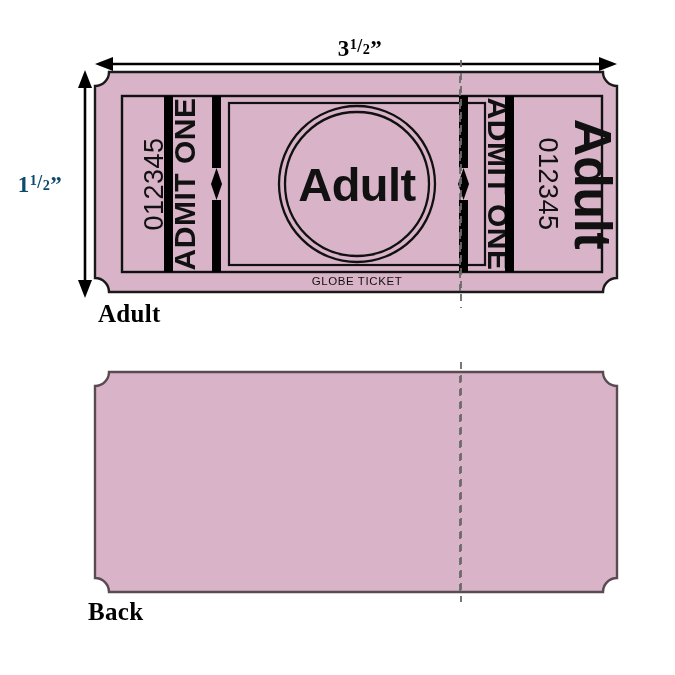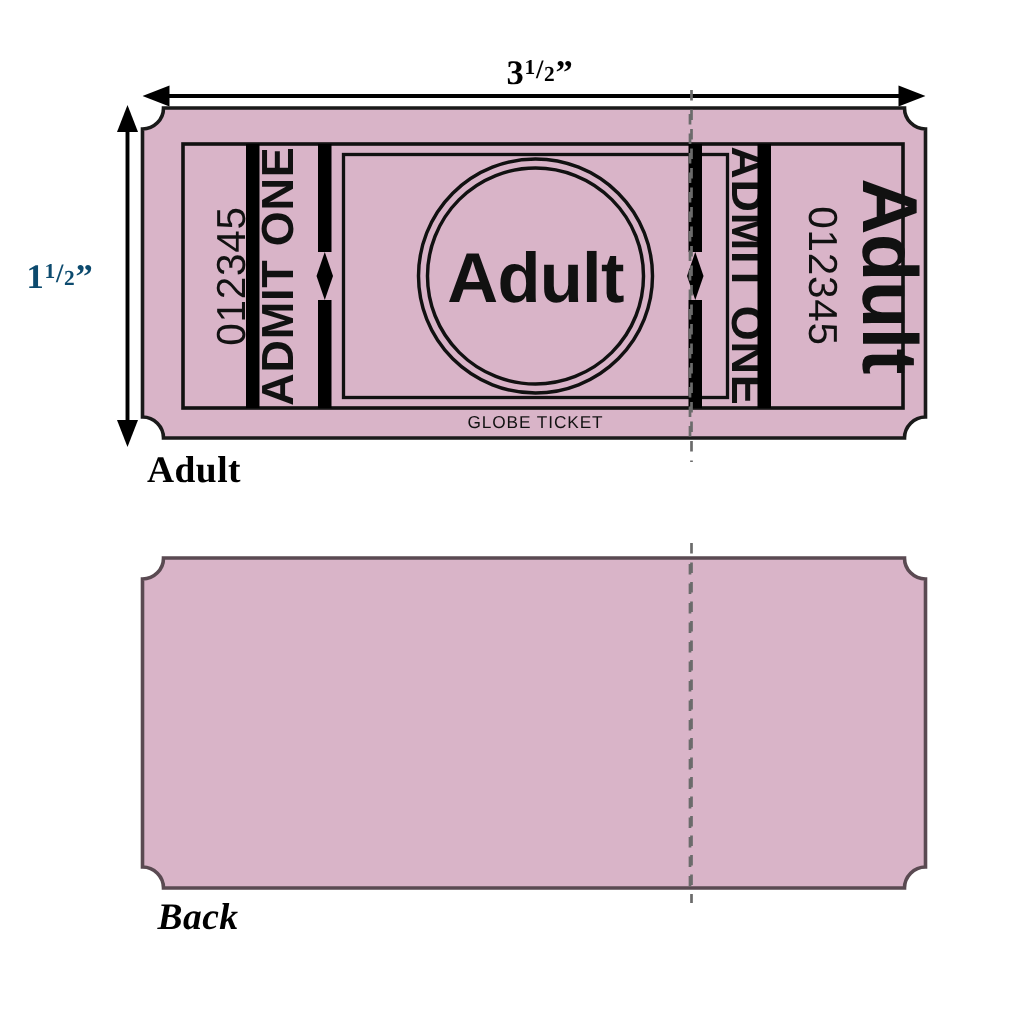--- a/index.html
+++ b/index.html
@@ -45,21 +45,21 @@
   
   .caption{
     position:absolute;
     font-family:"Liberation Serif", serif;
     font-weight:bold;
     font-size:25px;
     color:#000;
     letter-spacing:.3px;
   }
   .cap-front{left:98px;top:300px;}
-  .cap-back{left:105px;top:598px;font-style:italic;}
+  .cap-back{left:88px;top:598px;}
 </style>
 </head>
 <body>
 
 <div class="stage">
 
   <div class="dim-h-label">
     <span>3</span><span class="frac"><span class="num">1</span><span class="sl">/</span><span class="den">2</span></span><span>”</span>
   </div>
 

